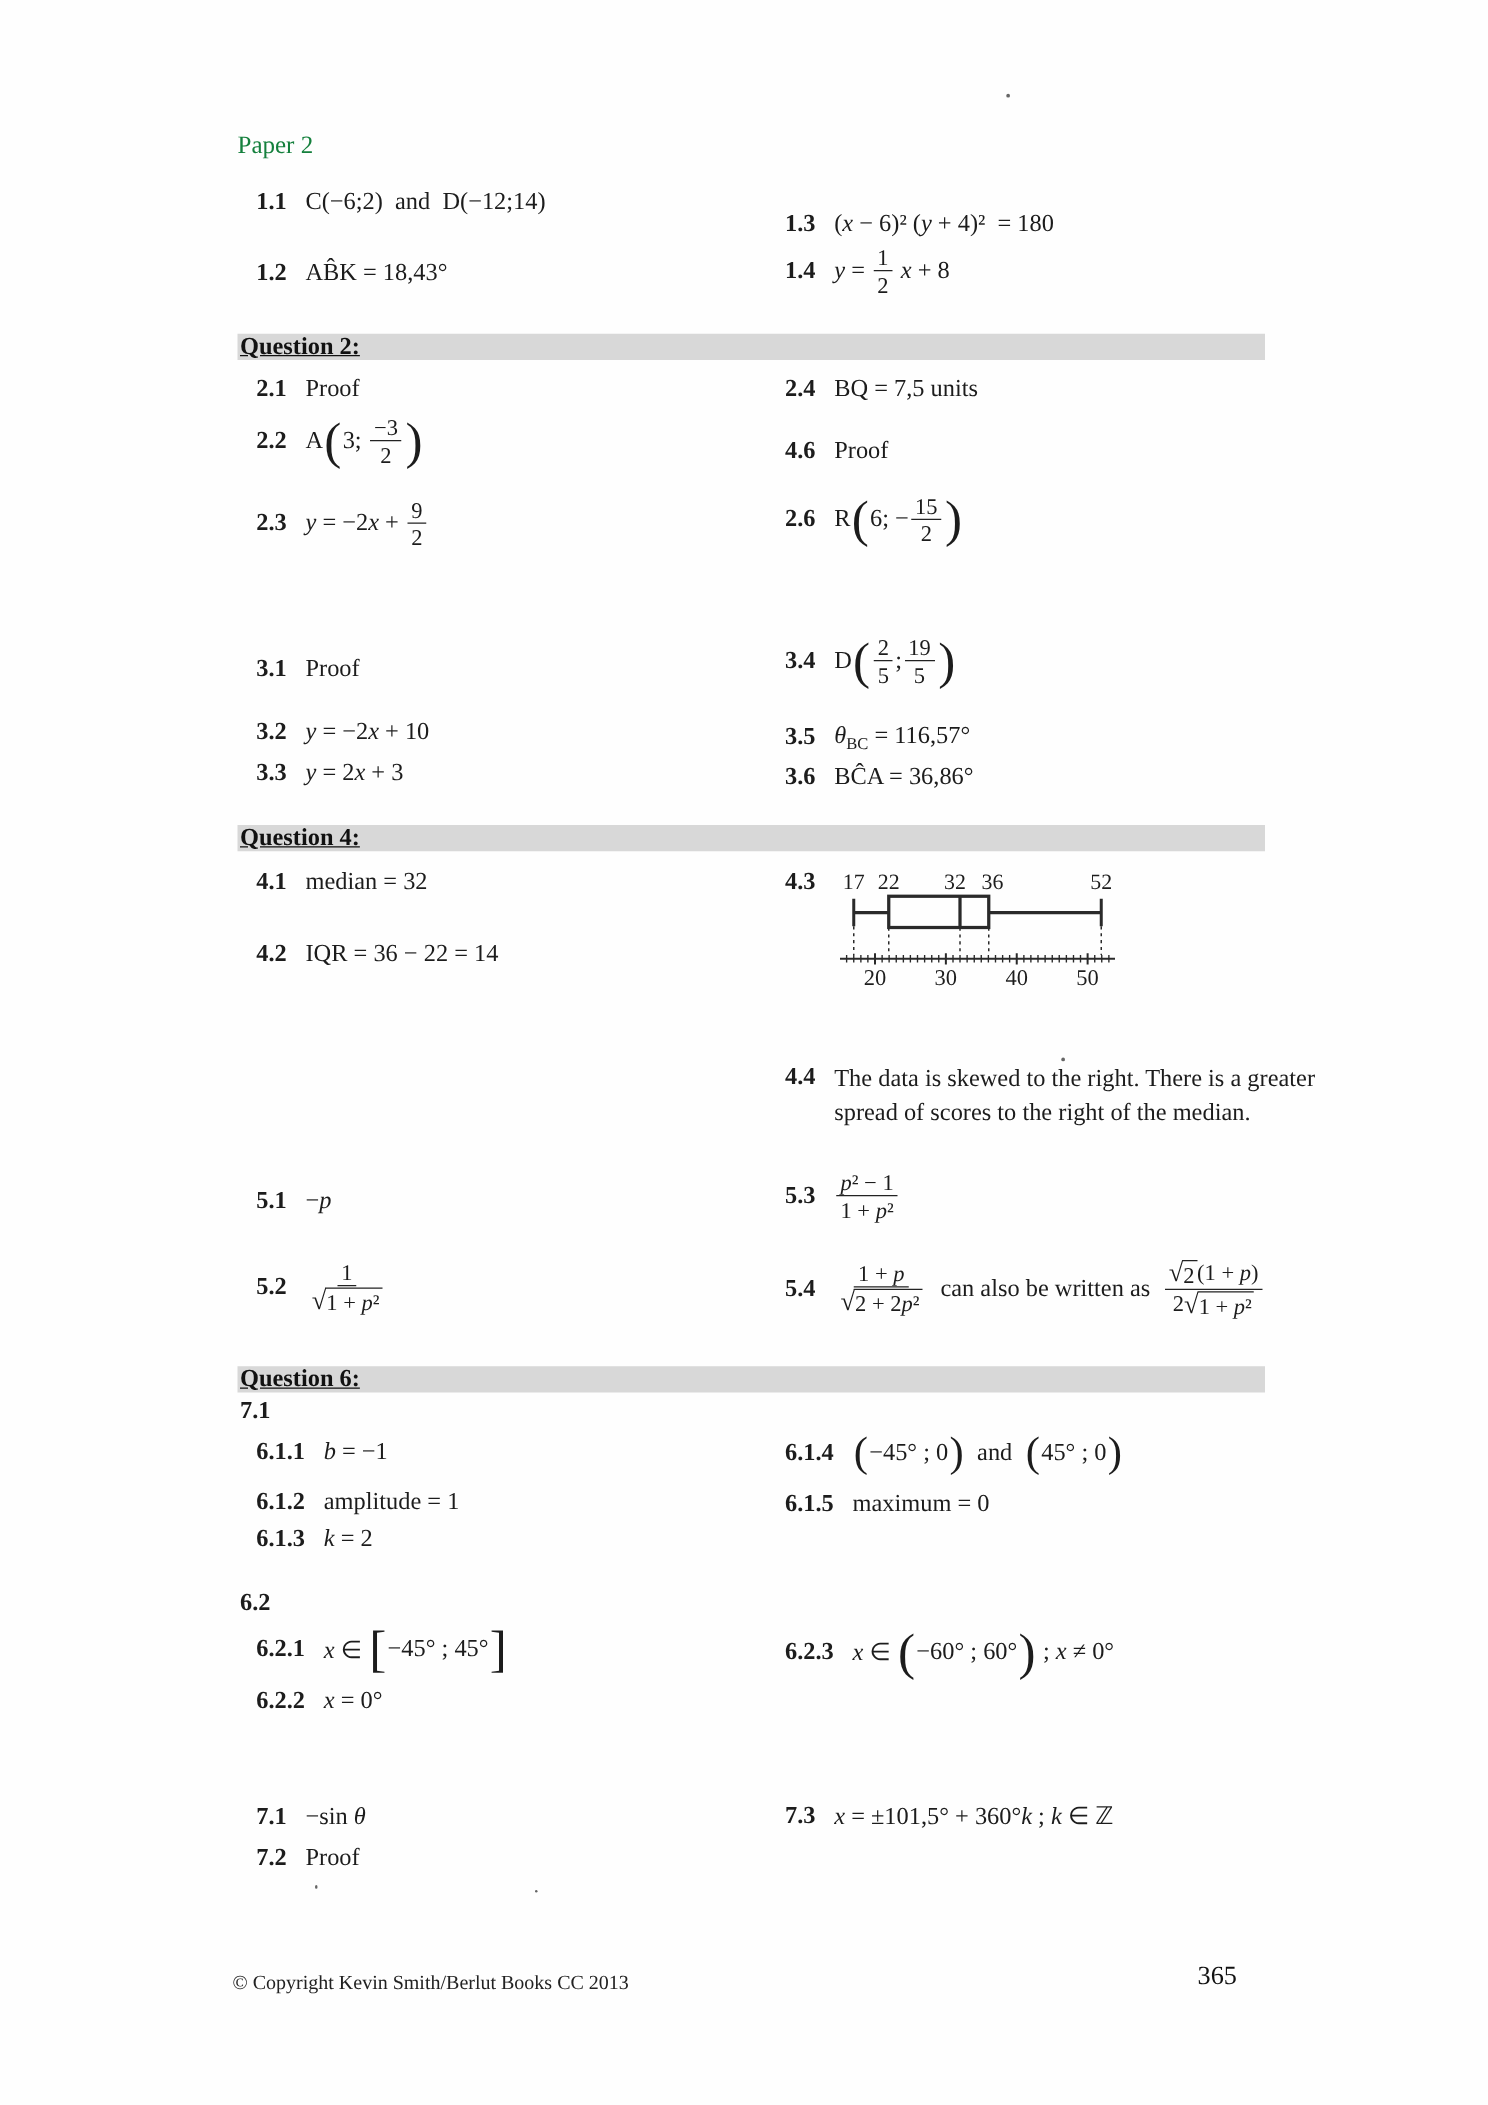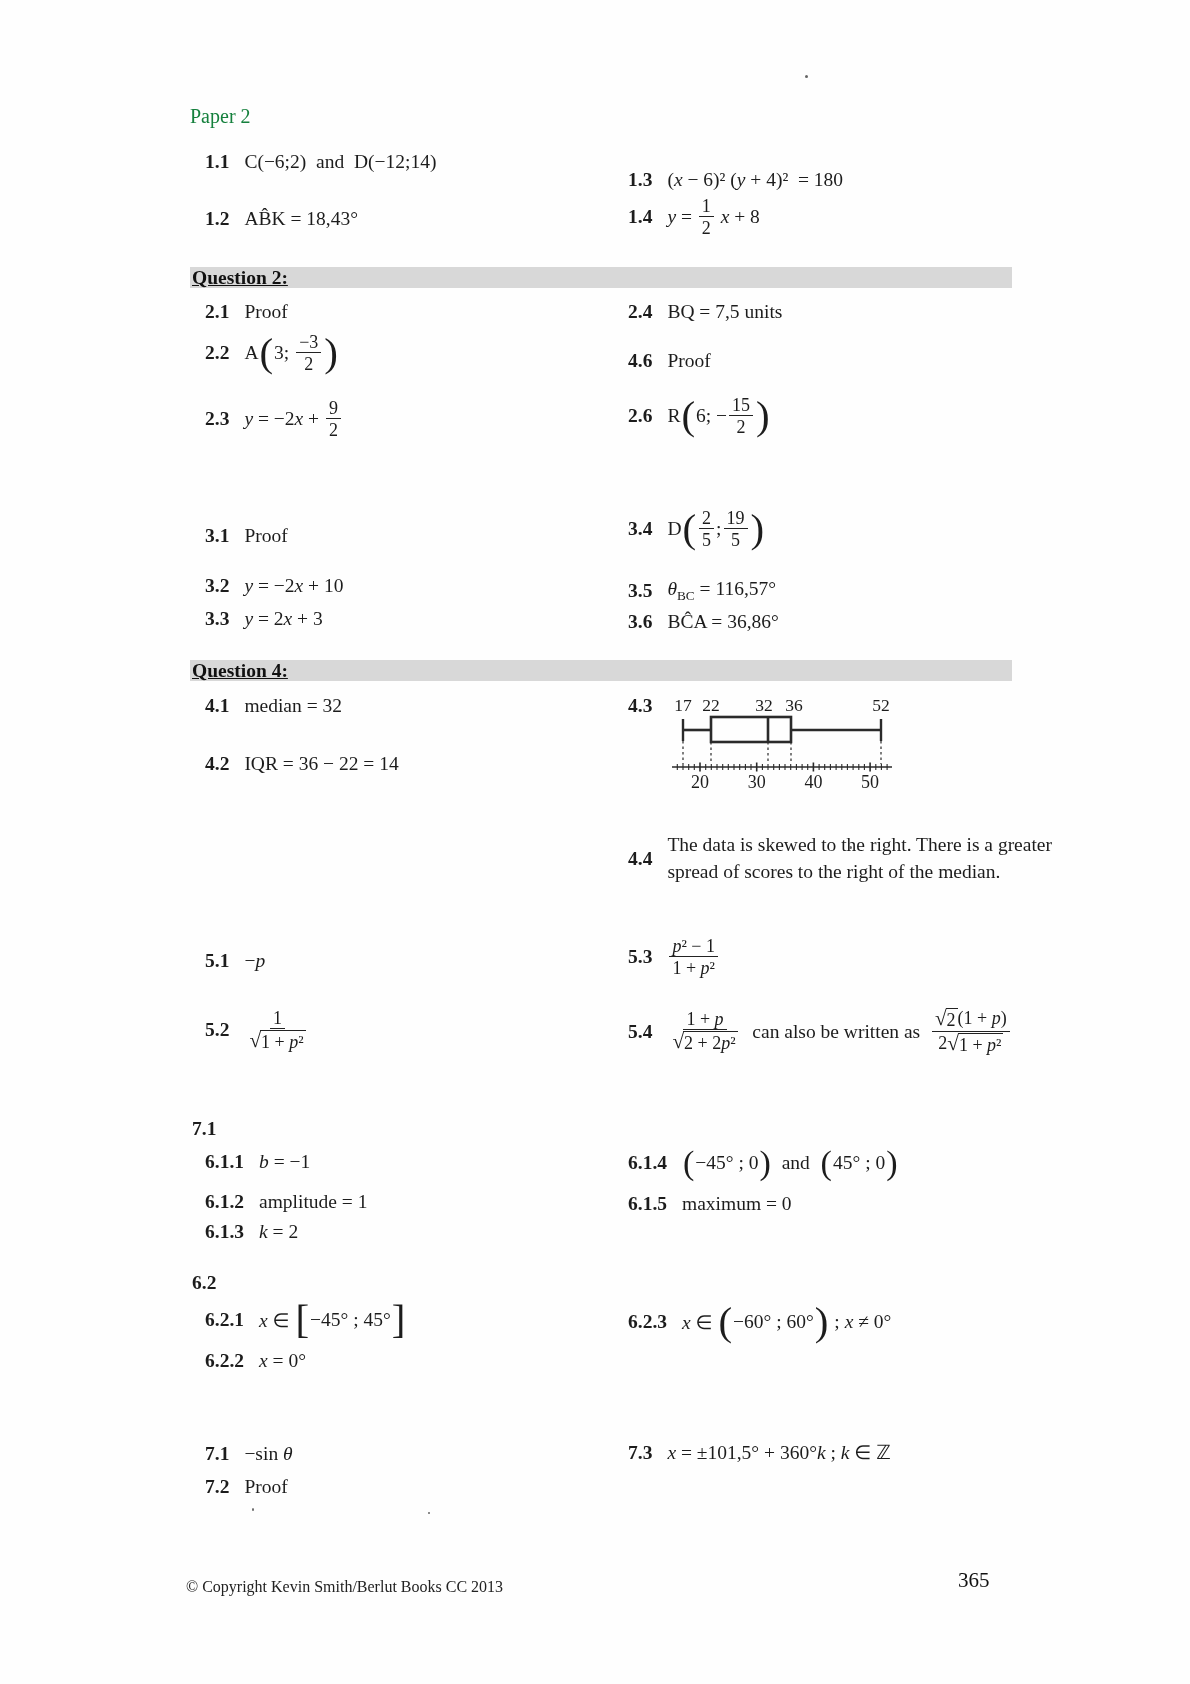--- a/index.html
+++ b/index.html
@@ -18,21 +18,21 @@
   .frac{display:inline-flex;flex-direction:column;align-items:center;
         font-size:18px;line-height:1.12;margin:0 2px;}
   .frac .fn{display:inline-flex;align-items:flex-start;padding:0 3px;border-bottom:1.6px solid #222;}
   .frac .fd{display:inline-flex;align-items:flex-start;padding:1px 3px 0 3px;}
   .bigp{font-size:210%;font-weight:400;line-height:1;margin:0 1px;}
   .medp{font-size:175%;font-weight:400;line-height:1;margin:0 1px;}
   .sqrt{display:inline-flex;align-items:flex-start;}
   .sqrt .rs{font-size:118%;line-height:1;margin-right:-1px;}
   .sqrt .ru{border-top:1.6px solid #222;line-height:1.15;padding:1px 2px 0 1px;}
   .wrapbody{white-space:normal !important;width:436px;line-height:1.38;display:inline-block;}
-  .it44{align-items:center;}
+  .it44{align-items:flex-start;margin-top:19px;}
   .footer-left{position:absolute;left:186px;top:1578px;font-size:16px;color:#222;}
   .footer-right{position:absolute;left:958px;top:1568px;font-size:21px;color:#111;}
   .speck{position:absolute;border-radius:50%;background:#666;}
   svg text{font-family:"Liberation Serif",serif;fill:#1d1d1d;}
 </style>
 </head>
 <body>
 
 <div class="page">
 
@@ -210,20 +210,23 @@
       <span class="fn">1 + <i>p</i></span>
       <span class="fd"><span class="sqrt"><span class="rs">√</span><span class="ru">2 + 2<i>p</i>²</span></span></span>
     </span>
     <span>  can also be written as  </span>
     <span class="frac">
       <span class="fn"><span class="sqrt"><span class="rs">√</span><span class="ru">2</span></span><span>(1 + <i>p</i>)</span></span>
       <span class="fd"><span>2</span><span class="sqrt"><span class="rs">√</span><span class="ru">1 + <i>p</i>²</span></span></span>
     </span>
   </div>
 
+  <div class="qbar" style="top:1093px">
+    <span class="qtitle">Question 6:</span>
+  </div>
   <div class="subhead" style="left:192px;top:1118px">7.1</div>
   <div class="it" style="left:205px;top:1151px">
     <span class="inum">6.1.1</span>
     <span><i>b</i> = −1</span>
   </div>
   <div class="it" style="left:205px;top:1191px">
     <span class="inum">6.1.2</span>
     <span>amplitude = 1</span>
   </div>
   <div class="it" style="left:205px;top:1221px">

